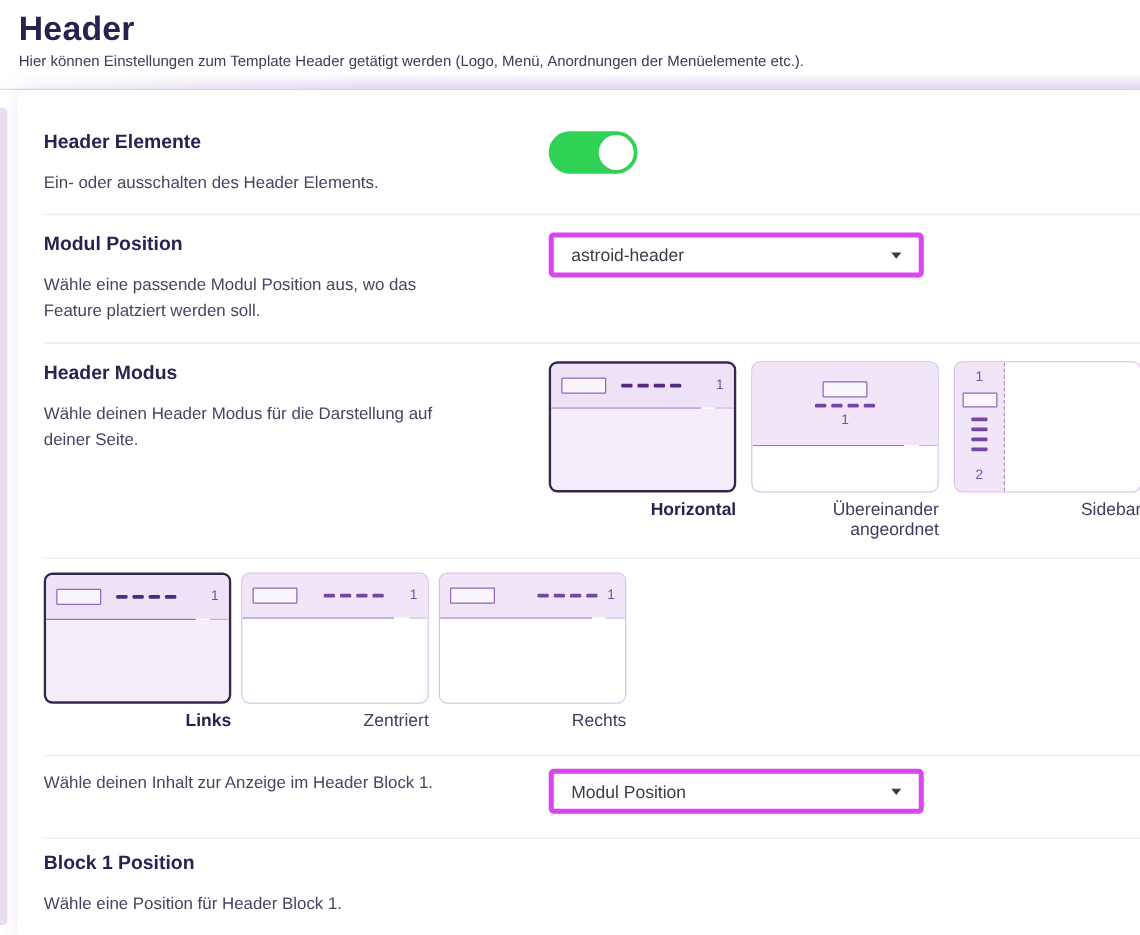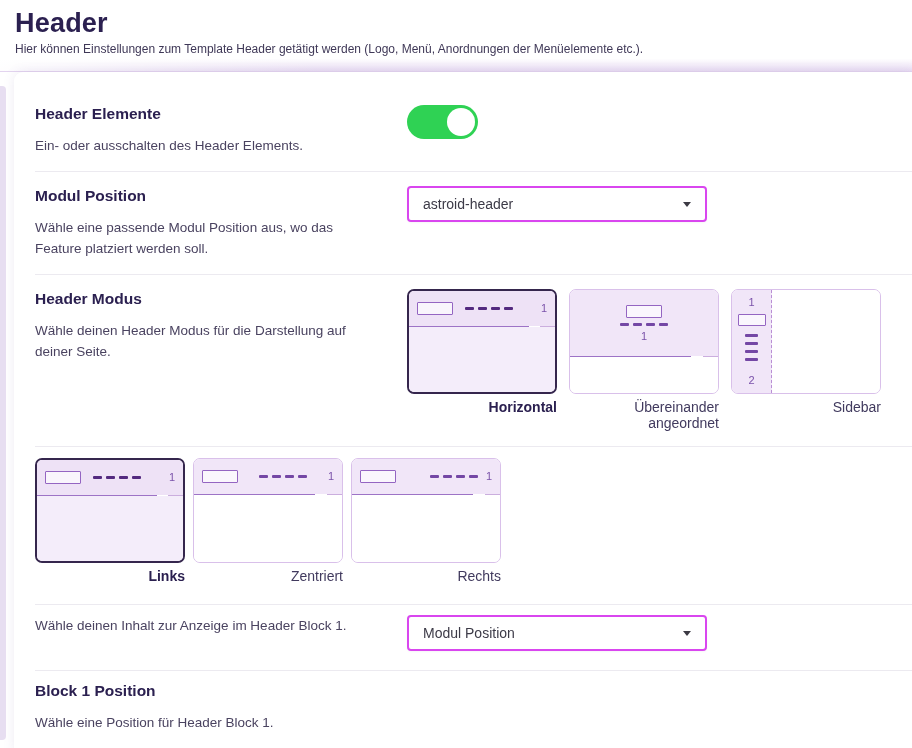--- a/index.html
+++ b/index.html
@@ -34,21 +34,21 @@
   }
 
   
   .card {
     margin-left: 14px; min-height: 676px; background: #fff;
     border-radius: 9px 0 0 0;
     box-shadow: 0 0 12px rgba(110, 80, 160, 0.12);
     position: relative; z-index: 2;
   }
 
-  .section { display: flex; padding: 15px 20px 15px 21px; position: relative; }
+  .section { display: flex; padding: 15px 20px 15px 21px; position: relative; gap: 32px; }
   .section + .section::before {
     content: ""; position: absolute; top: 0; left: 21px; right: 0;
     height: 1px; background: #eceaf0;
   }
   .section.first { padding-top: 32px; }
   .section.s4 { padding-top: 12px; padding-bottom: 20px; }
   .section.s5, .section.s6 { padding-top: 11px; padding-bottom: 19px; }
 
   .sec-left { width: 372px; flex: none; }
   .sec-label { font-size: 15.5px; line-height: 19px; font-weight: 700; color: #2b2050; margin-bottom: 12px; }
@@ -61,21 +61,21 @@
     background: #2fd254; position: relative; cursor: pointer; margin-top: 1px;
   }
   .toggle .knob {
     position: absolute; top: 3px; right: 3px; width: 28px; height: 28px;
     border-radius: 50%; background: #ffffff;
   }
 
   
   .select {
     width: 300px; height: 36px; background: #fff;
-    border: 2px solid #d946ef; border-radius: 4px;
+    border: 4px solid #d946ef; border-radius: 4px;
     display: flex; align-items: center; padding: 0 14px;
     font-size: 14px; color: #3c3a47; cursor: pointer;
     box-shadow: 0 1px 2px rgba(40,30,70,0.04);
   }
   .caret {
     margin-left: auto; width: 0; height: 0;
     border-left: 4.5px solid transparent; border-right: 4.5px solid transparent;
     border-top: 5px solid #3c3a44;
   }
 

